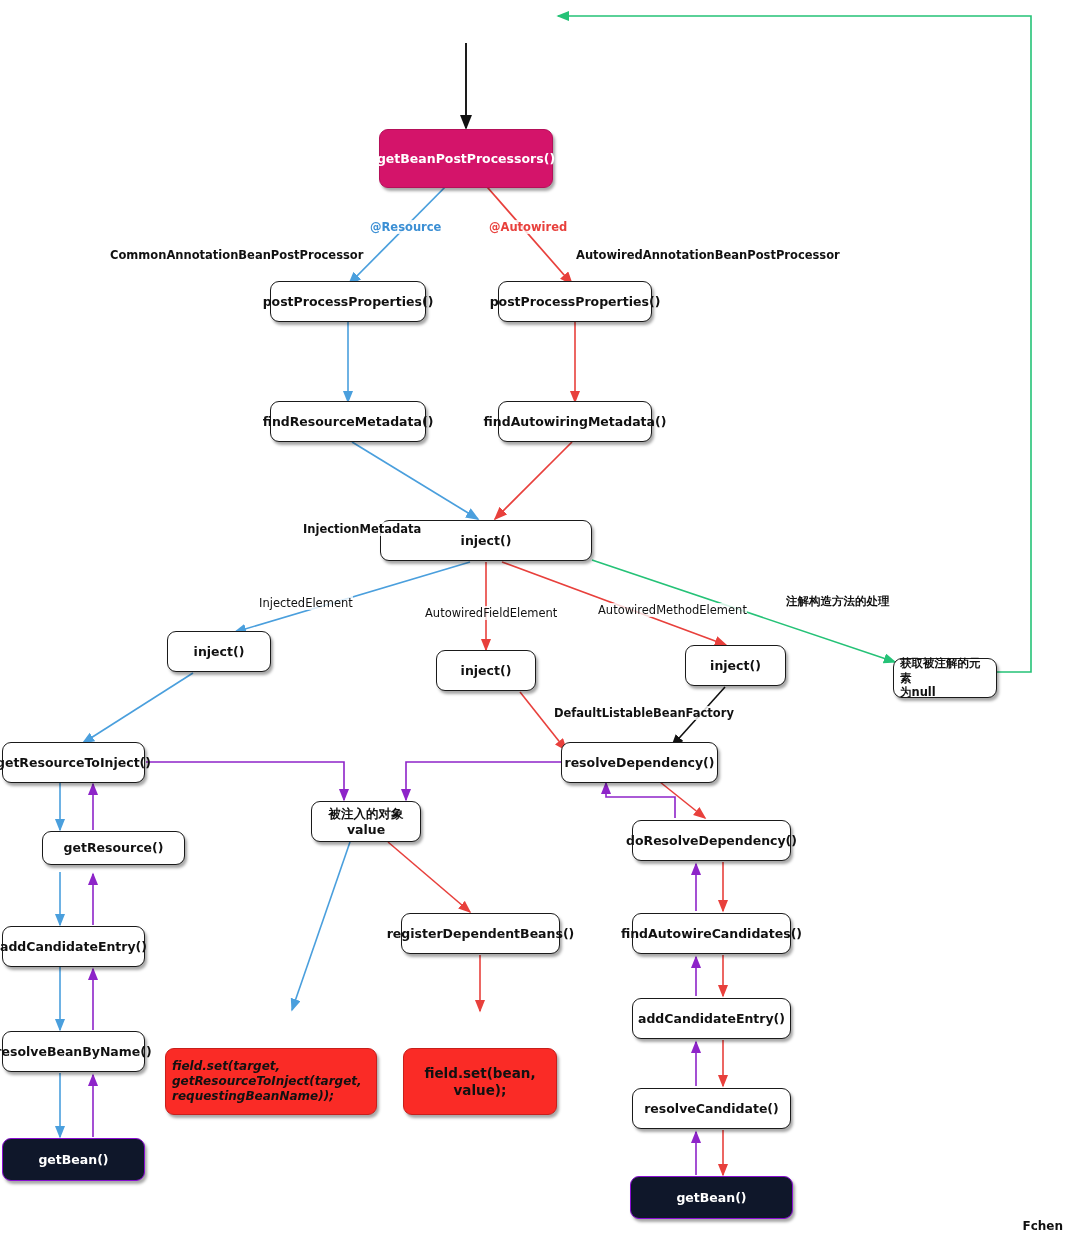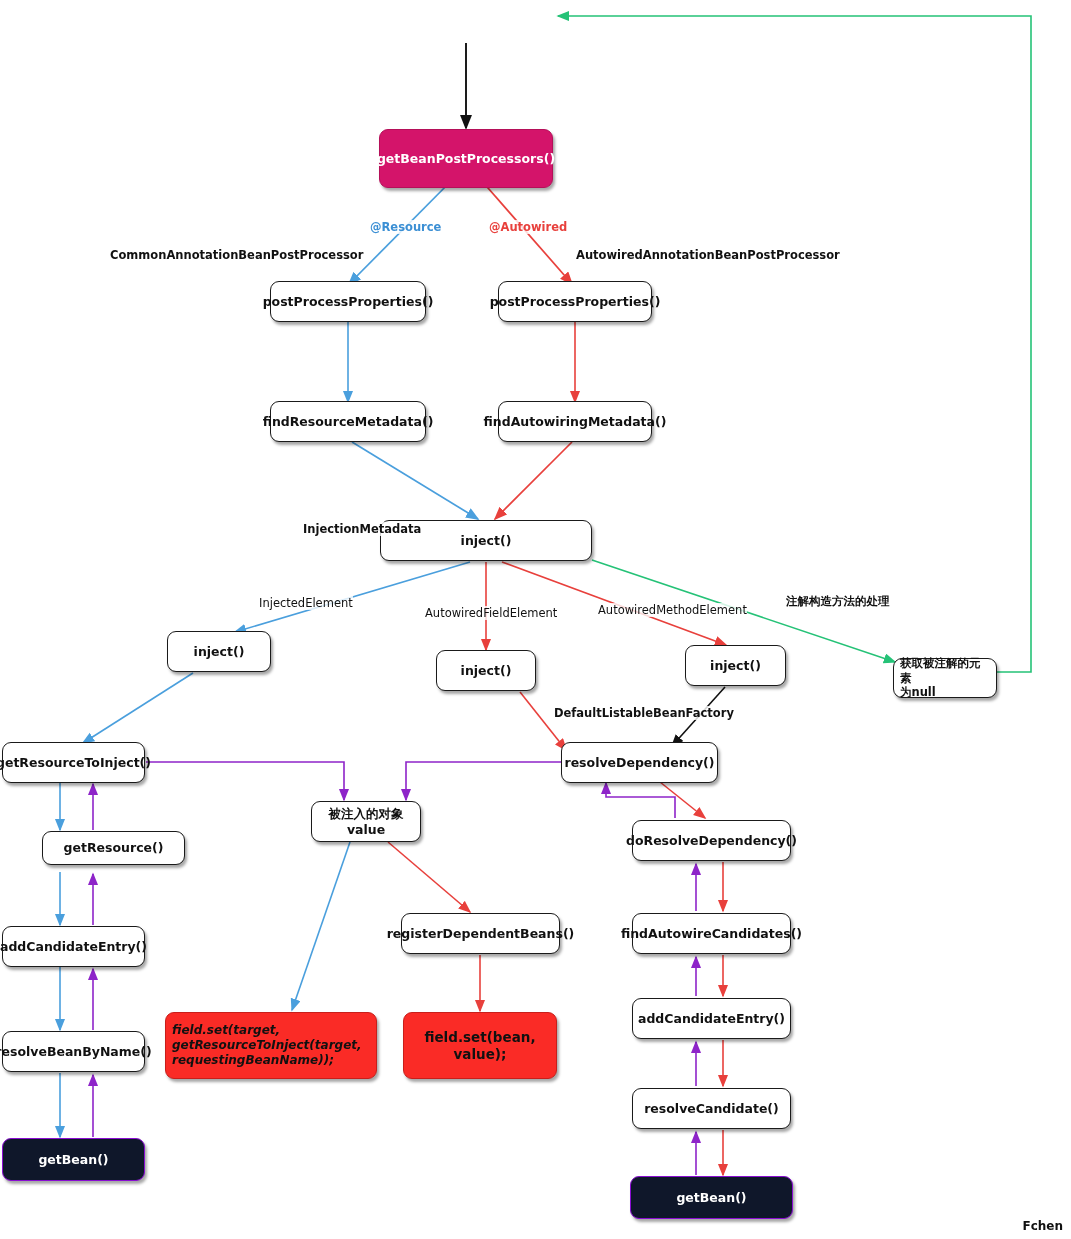--- a/index.html
+++ b/index.html
@@ -18,21 +18,21 @@
     color:#111;
     font-weight:700;
     font-size:12.5px;
     line-height:1.25;
     box-shadow:2px 3px 3px rgba(0,0,0,0.35);
     padding:3px 6px;
     z-index:5;
   }
   .node.pink{background:#d4146a;border-color:#b50f59;color:#fff;}
   .node.purple{background:#0f172a;border-color:#8a0dd2;color:#fff;}
-  .node.red{background:#fa2b26;border-color:#c81f1b;color:#111;}
+  .node.red{background:#fa2b26;border-color:#c81f1b;color:#111;margin-top:36px;}
   .node.left-align{justify-content:flex-start;text-align:left;}
 
   .lbl{
     position:absolute;
     font-size:11.5px;
     font-weight:700;
     color:#111;
     white-space:nowrap;
     z-index:6;
     background:rgba(255,255,255,0.80);

